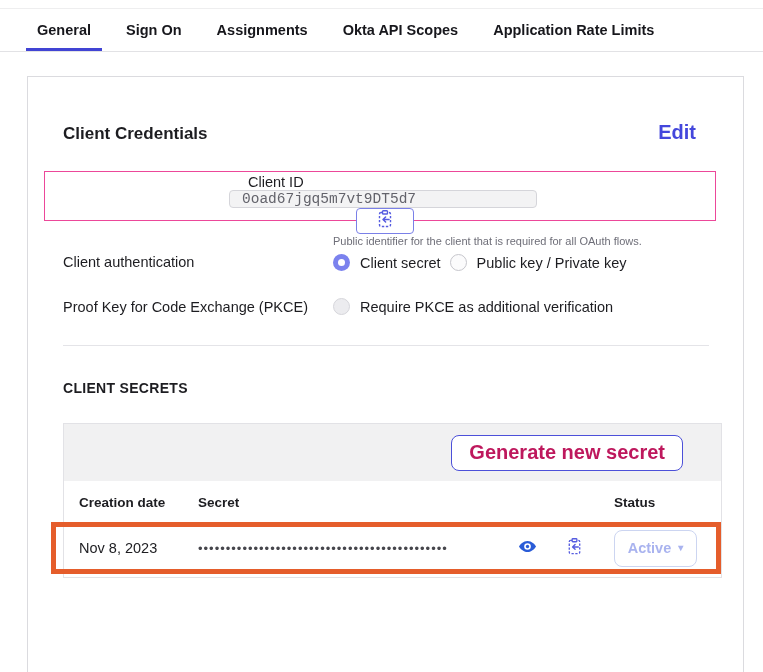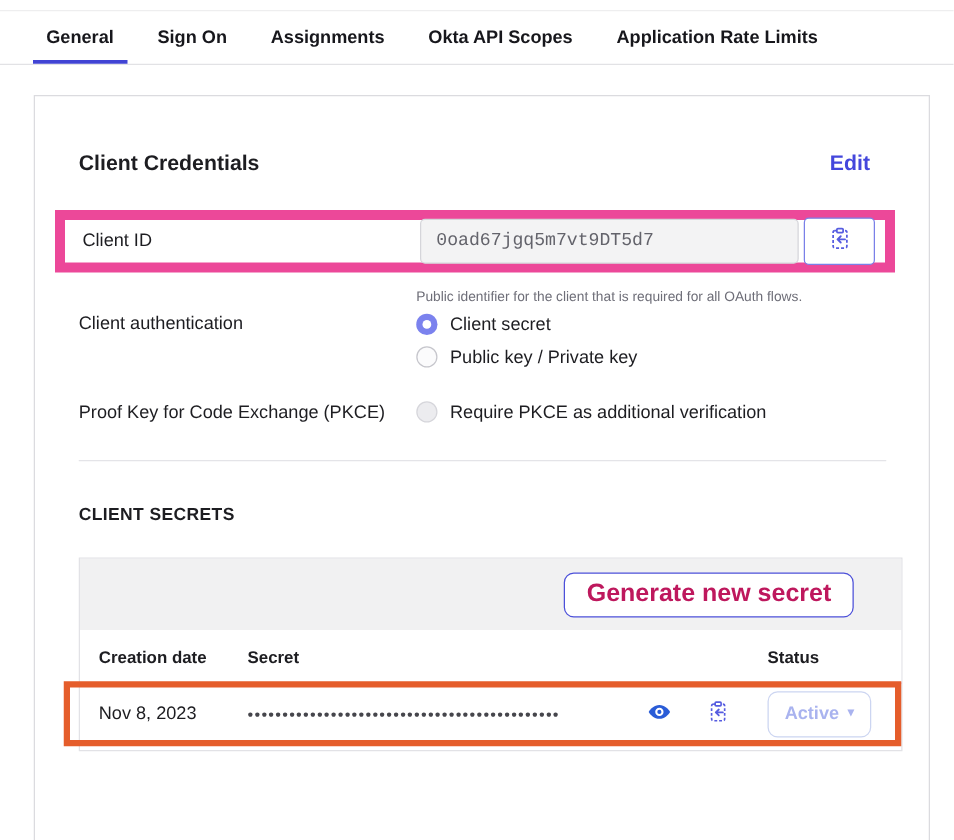--- a/index.html
+++ b/index.html
@@ -14,39 +14,39 @@
     cursor:pointer; white-space:nowrap; }
   .tab.active { box-shadow: inset 0 -3px 0 0 #4144d4; }
 
   .card { position:absolute; left:27px; top:76px; width:717px; height:640px;
     border:1px solid #dbdbdf; background:#fff; }
   .card-inner { padding-left:35px; }
 
   .head-row { margin-top:44px; width:633px; display:flex;
     justify-content:space-between; align-items:baseline; }
   .h1 { font-size:17px; font-weight:700; }
-  .edit-link { font-size:17px; font-weight:700; color:#4447dc; cursor:pointer; }
+  .edit-link { font-size:20px; font-weight:700; color:#4447dc; cursor:pointer; }
 
   .hl-box { margin-top:27px; margin-left:-19px; width:672px; height:50px;
-    border:8px solid #ec4899; display:flex; align-items:center;
-    padding:2px 8px 2px 14px; background:#fff; }
+    border:1px solid #ec4899; display:flex; align-items:center;
+    padding:2px 8px 2px 14px; background:#fff;flex-direction:column; }
   .flabel { width:270px; font-size:14.5px; color:#1d1d21; flex:none; }
   .idinput { width:308px; height:36px; background:#f3f3f4; border:1px solid #d5d5da;
     border-radius:4px; padding:0 12px; font-size:14.5px; color:#63636b;
     font-family:Liberation Mono, monospace; }
   .copybtn { width:58px; height:38px; margin-left:4px; background:#fff;
     border:1px solid #7a80e8; border-radius:4px; display:flex;
     align-items:center; justify-content:center; cursor:pointer; }
 
   .help-text { width:385px; margin:7px 0 0 270px; font-size:11px; color:#6e6e78;
     line-height:26px; }
 
   .field-row { display:flex; font-size:14.5px; }
   .field-row.pkce { margin-top:27px; align-items:center; }
-  .options { display:flex; flex-direction:column; gap:9px; }
+  .options { display:flex; flex-direction:row; gap:9px; }
   .option { display:flex; align-items:center; gap:10px; cursor:pointer; }
   .radio { width:17px; height:17px; border-radius:50%; flex:none; position:relative; }
   .radio.sel { background:#7b82ee; }
   .radio.sel::after { content:''; position:absolute; width:7px; height:7px;
     background:#fff; border-radius:50%; top:5px; left:5px; }
   .radio.unsel { background:#fbfbfc; border:1.5px solid #c6c6cc; }
   .checkbox { width:17px; height:17px; border-radius:50%; background:#ececef;
     border:1px solid #d6d6db; flex:none; cursor:pointer; }
 
   .divider { margin-top:30px; width:646px; border-top:1px solid #e4e4e8; }

